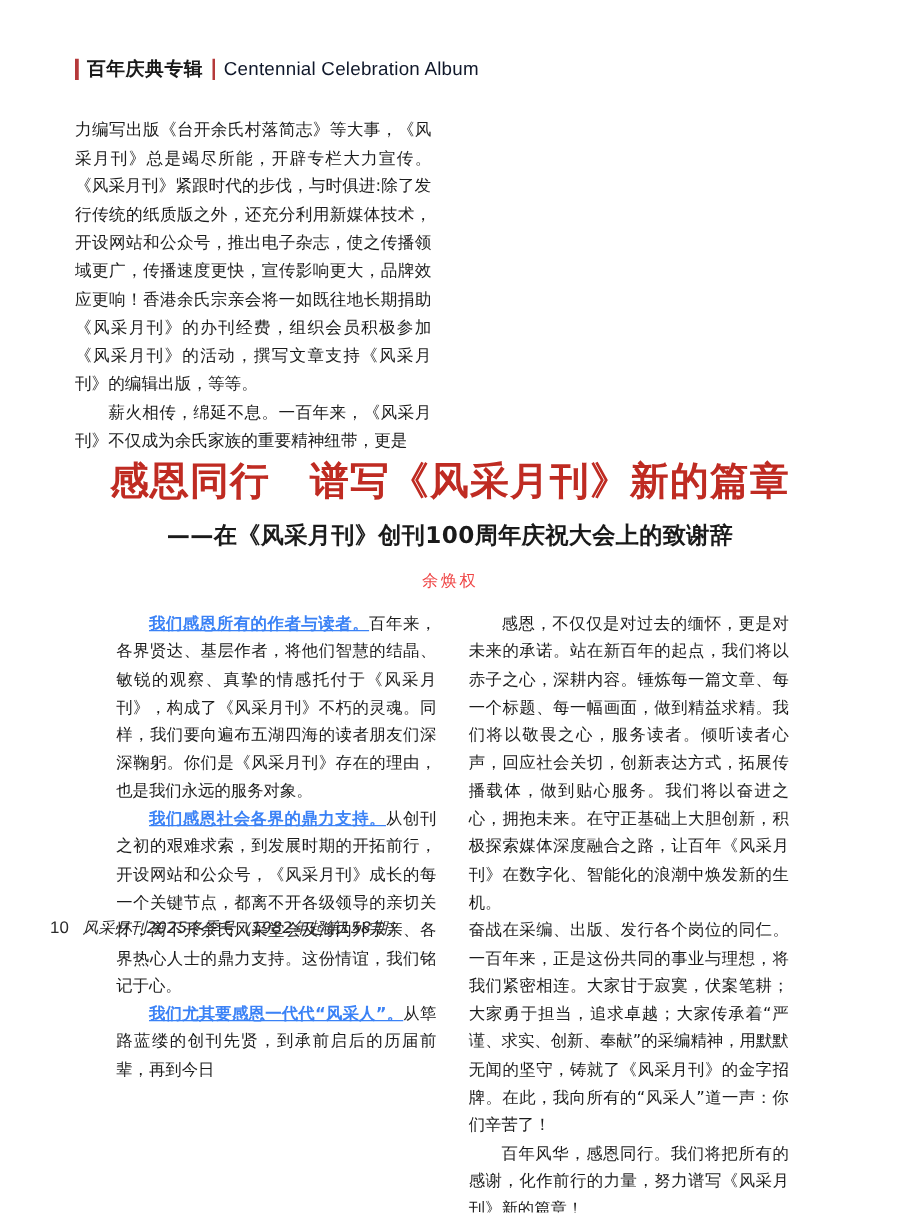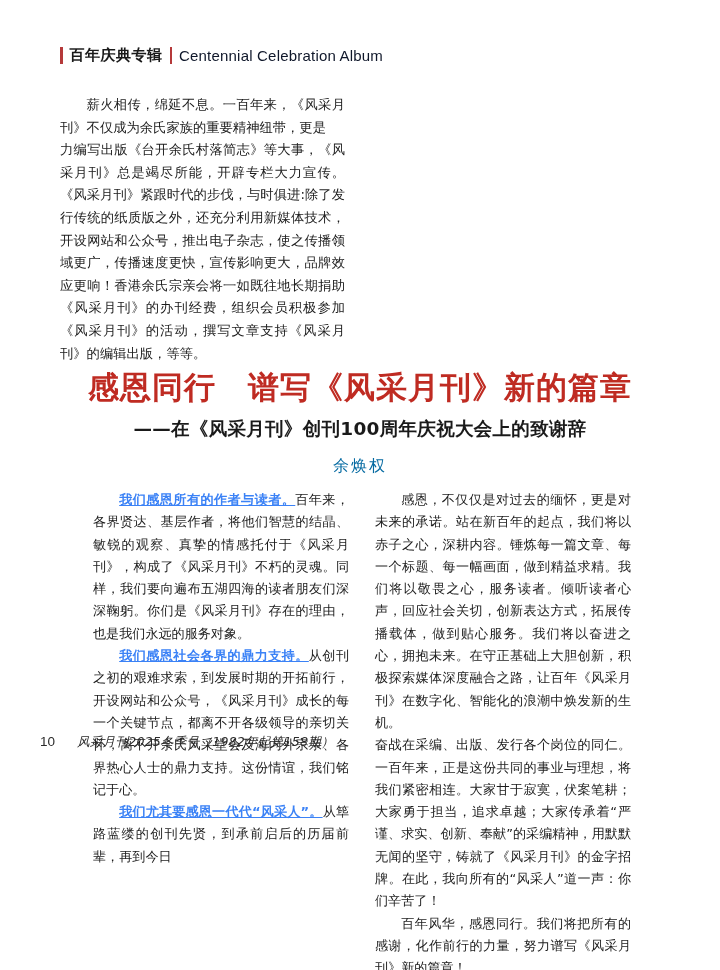--- a/index.html
+++ b/index.html
@@ -84,43 +84,43 @@
 
   
   .title-block {
     position: absolute;
     top: 368px;
     left: 60px;
     width: 600px;
     text-align: center;
   }
   .main-title {
-    font-family: Liberation Serif, serif;
+    font-family: Liberation Mono, monospace;
     font-weight: bold;
     font-size: 31px;
     line-height: 40px;
     color: #bf2b22;
     letter-spacing: 1px;
     margin: 0;
     white-space: nowrap;
   }
   .sub-title {
     font-family: "DejaVu Sans", "Liberation Sans", sans-serif;
     font-weight: bold;
     font-size: 18.5px;
     line-height: 30px;
     color: #1a1a1a;
     margin: 6px 0 0 0;
     letter-spacing: 0.3px;
     white-space: nowrap;
   }
   .byline {
     font-family: "DejaVu Sans", "Liberation Sans", sans-serif;
-    font-size: 16px;
-    color: #0369a1;
+    font-size: 13px;
+    color: #ef4444;
     margin: 12px 0 0 0;
     letter-spacing: 2px;
   }
 
   
   .main-article {
     position: absolute;
     top: 489px;
     left: 93px;
     width: 538px;
@@ -141,21 +141,21 @@
     text-decoration: underline;
   }
 
   
   .footer {
     position: absolute;
     left: 40px;
     bottom: 37px;
     display: flex;
     align-items: baseline;
-    gap: 22px;
+    gap: 11px;
     font-family: "DejaVu Sans", "Liberation Sans", sans-serif;
     font-size: 12.6px;
     color: #2b2b2b;
   }
   .folio-num {
     font-family: "Liberation Sans", "DejaVu Sans", sans-serif;
     font-size: 13.5px;
     color: #2b2b2b;
   }
   .folio-text { letter-spacing: 0.2px; font-style: italic; }
@@ -167,22 +167,22 @@
 
   <div class="running-header">
     <span class="rule-bar"></span>
     <span class="header-cn">百年庆典专辑</span>
     <span class="rule-bar"></span>
     <span class="header-en">Centennial Celebration Album</span>
   </div>
 
   <div class="top-article">
     <div class="top-col">
+      <p class="cn-body">力编写出版《台开余氏村落简志》等大事，《风采月刊》总是竭尽所能，开辟专栏大力宣传。《风采月刊》紧跟时代的步伐，与时俱进:除了发行传统的纸质版之外，还充分利用新媒体技术，开设网站和公众号，推出电子杂志，使之传播领域更广，传播速度更快，宣传影响更大，品牌效应更响！香港余氏宗亲会将一如既往地长期捐助《风采月刊》的办刊经费，组织会员积极参加《风采月刊》的活动，撰写文章支持《风采月刊》的编辑出版，等等。</p>
       <p class="cn-body indent">薪火相传，绵延不息。一百年来，《风采月刊》不仅成为余氏家族的重要精神纽带，更是</p>
-      <p class="cn-body">力编写出版《台开余氏村落简志》等大事，《风采月刊》总是竭尽所能，开辟专栏大力宣传。《风采月刊》紧跟时代的步伐，与时俱进:除了发行传统的纸质版之外，还充分利用新媒体技术，开设网站和公众号，推出电子杂志，使之传播领域更广，传播速度更快，宣传影响更大，品牌效应更响！香港余氏宗亲会将一如既往地长期捐助《风采月刊》的办刊经费，组织会员积极参加《风采月刊》的活动，撰写文章支持《风采月刊》的编辑出版，等等。</p>
     </div>
   </div>
 
   <div class="title-block">
     <h1 class="main-title">感恩同行　谱写《风采月刊》新的篇章</h1>
     <h2 class="sub-title">——在《风采月刊》创刊100周年庆祝大会上的致谢辞</h2>
     <p class="byline">余焕权</p>
   </div>
 
   <div class="main-article">

